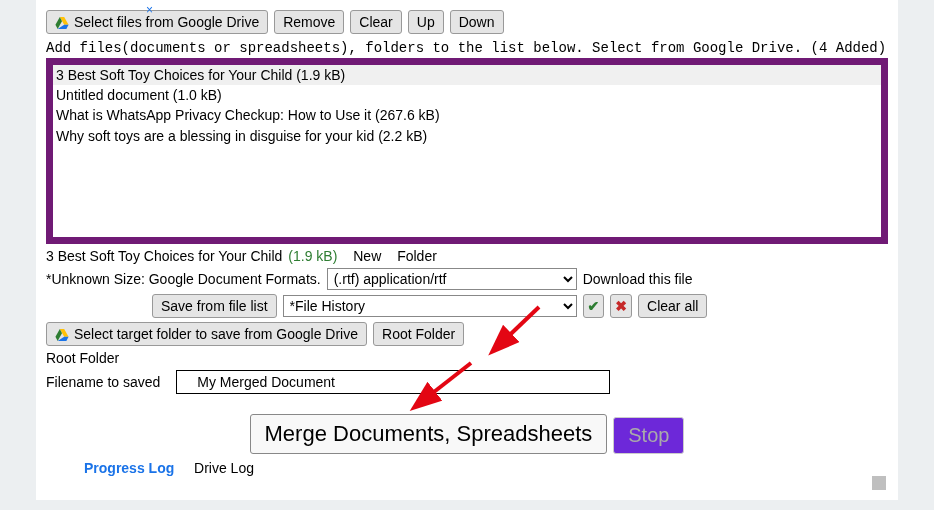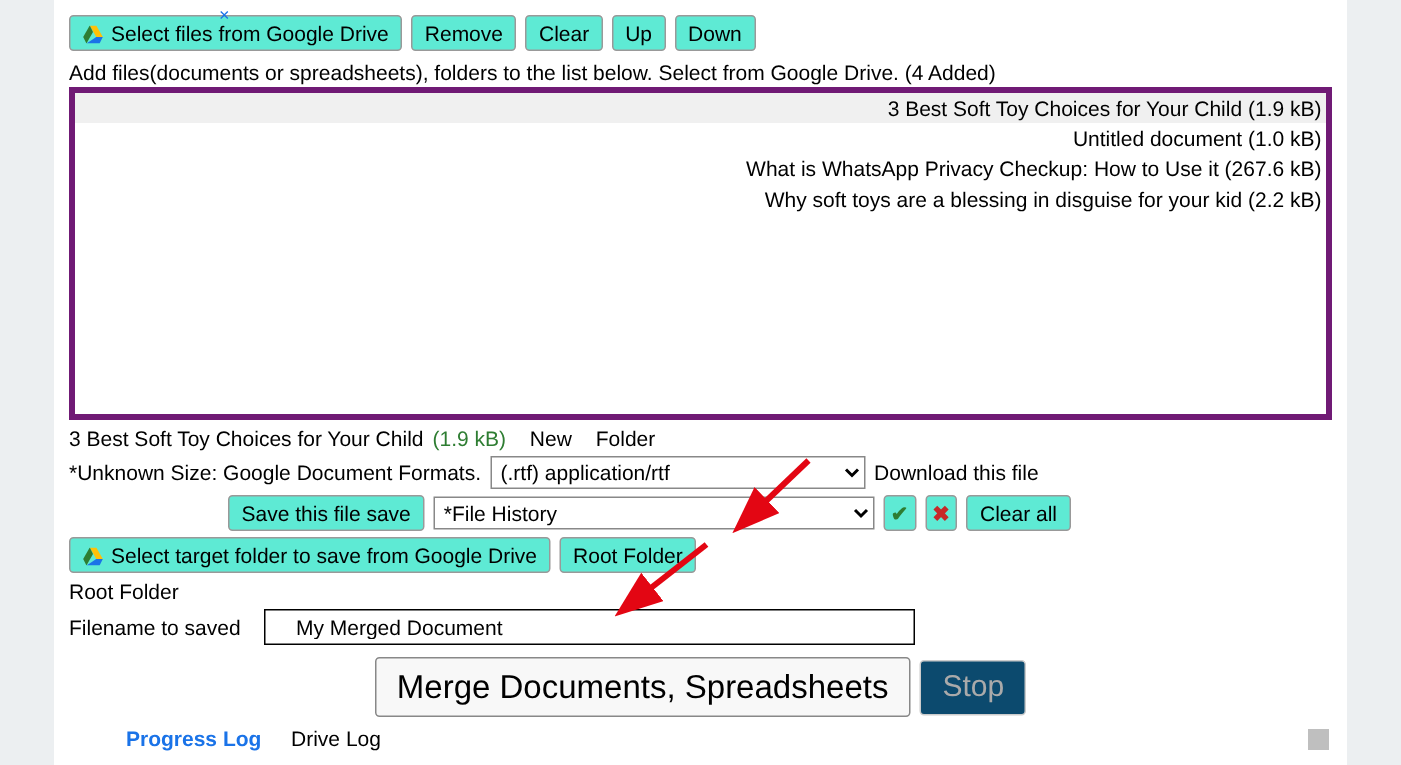--- a/index.html
+++ b/index.html
@@ -18,38 +18,37 @@
     position: relative;
     box-sizing: border-box;
     padding: 0 10px 10px 10px;
   }
   .btn {
     display: inline-flex;
     align-items: center;
     gap: 5px;
     padding: 3px 8px;
     font-size: 14px;
-    background: #5eead4;
+    background: #e5e5e5;
     border: 1px solid #999;
     border-radius: 3px;
     cursor: pointer;
     color: #000;
     vertical-align: middle;
   }
   .top-row { margin-top: 10px; margin-bottom: 4px; display:flex; align-items:center; gap:6px;}
-  .instruction { padding: 2px 0; }
+  .instruction { padding: 2px 0; font-family: Liberation Mono, monospace; }
   .listarea {
     width: 100%;
-    height: 222px;
-    border: 4px solid #701a75;
+    height: 186px;
+    border: 7px solid #701a75;
     box-sizing: border-box;
     overflow-y: scroll;
     font-size: 14px;
     line-height: 1.3;
-    text-align: right;
   }
   .listitem { padding: 1px 3px; }
   .highlighted { background: #f0f0f0; }
   .row { margin-top: 4px; display: flex; align-items: center; flex-wrap: wrap; gap: 6px; }
   .link { color: #000000; text-decoration: none; cursor: pointer; }
   .size-green { color: #2e7d32; }
   select.sel {
     font-size: 14px;
     border: 1px solid #888;
     padding: 1px 2px;
@@ -67,21 +66,21 @@
     font-size: 22px;
     padding: 6px 14px;
     background: #f8f8f8;
     border: 1px solid #888;
     border-radius: 3px;
     cursor: pointer;
   }
   .stop-btn {
     font-size: 20px;
     padding: 6px 14px;
-    background: #0c4a6e;
+    background: #6d28d9;
     border: 1px solid #ccc;
     color: #aaa;
     border-radius: 3px;
     cursor: default;
   }
   .progress-link { color: #1a73e8; font-weight: bold; padding-left: 38px; }
   .close-x {
     color:#1a73e8; font-size:12px; position:absolute; top:3px; left:110px; cursor:pointer;
   }
   
@@ -146,21 +145,21 @@
   <div class="row">
     <span>*Unknown Size: Google Document Formats.</span>
     <select class="sel sel-format">
       <option>(.rtf) application/rtf</option>
     </select>
     <a class="link">Download this file</a>
   </div>
 
   <div class="row">
     <span class="ml-100"></span>
-    <button class="btn">Save this file save</button>
+    <button class="btn">Save from file list</button>
     <select class="sel sel-hist">
       <option>*File History</option>
     </select>
     <button class="btn check-btn">
       <span style="color:#2e7d32;font-weight:bold">✔</span>
     </button>
     <button class="btn check-btn">
       <span style="color:#c62828;font-weight:bold">✖</span>
     </button>
     <button class="btn">Clear all</button>
@@ -183,21 +182,21 @@
   <div class="row" style="justify-content: space-between; padding-right:4px; overflow:hidden; white-space:nowrap;">
     <a class="link">Root Folder</a>
   </div>
 
   <div class="row">
     <span>Filename to saved</span>
     &nbsp;
     <input type="text" class="txt" value="My Merged Document" style="">
   </div>
 
-  <div class="row center-row" style="margin-top:8px;">
+  <div class="row center-row" style="margin-top:20px;align-items:flex-end;">
     <button class="merge-btn">Merge Documents, Spreadsheets</button>
     <button class="stop-btn">Stop</button>
   </div>
 
   <div class="row" style="margin-top:6px;">
     <a class="progress-link">Progress Log</a>
     &nbsp;&nbsp;
     <a class="link">Drive Log</a>
   </div>
 

